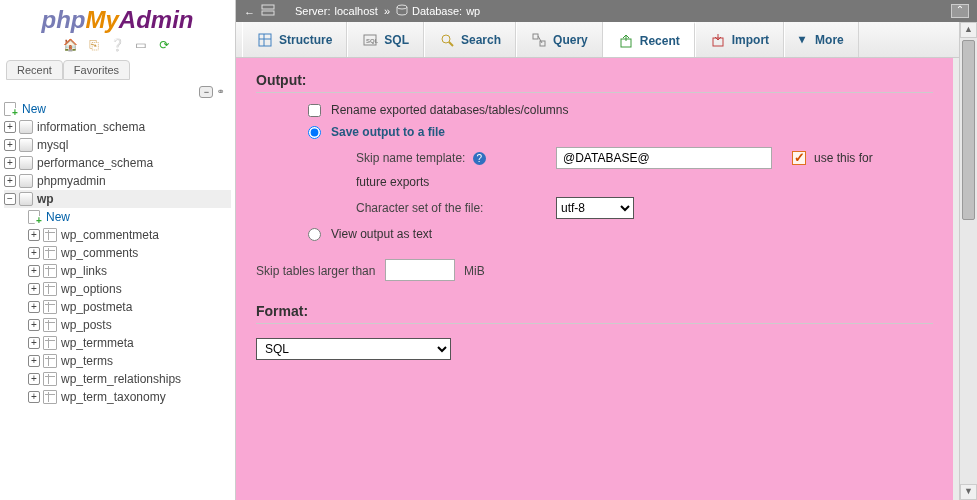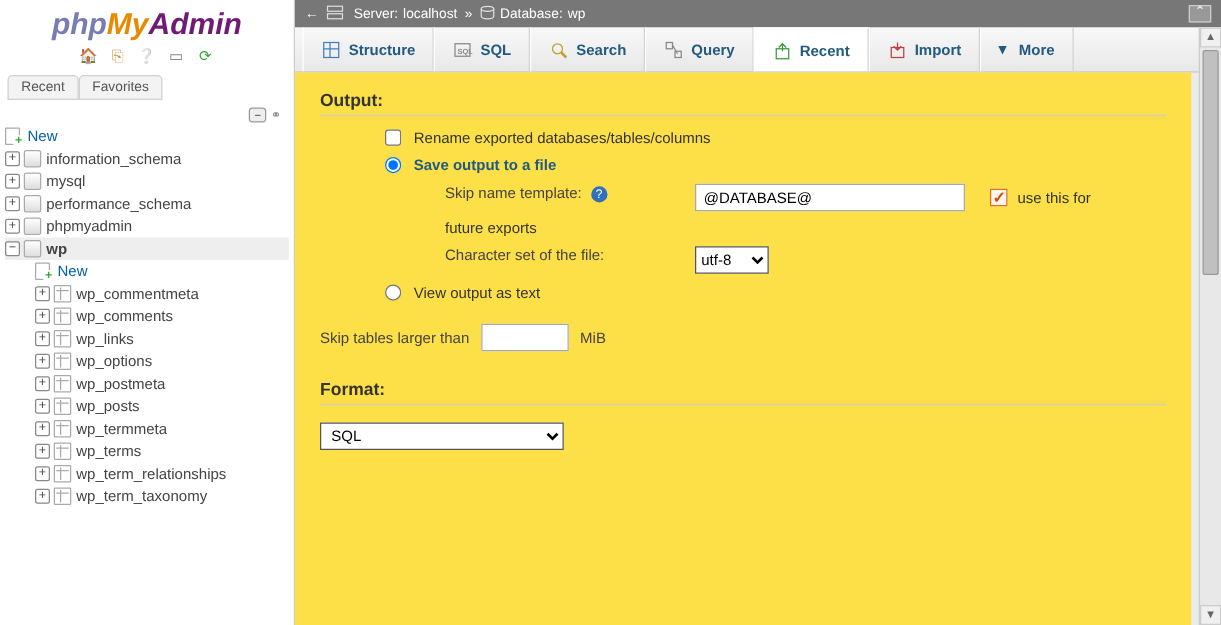--- a/index.html
+++ b/index.html
@@ -32,35 +32,35 @@
 .new-link { color: #0060a8; }
 
 .main { position: absolute; left: 236px; top: 0; right: 0; height: 500px; background: #ebebeb; }
 .topbar { background: #777; color: #fff; height: 22px; display: flex; align-items: center; padding: 0 8px; font-size: 11px; }
 .topbar .sep { margin: 0 6px; }
 .collapse-top { margin-left: auto; width: 18px; height: 14px; background: #999; border: 1px solid #ccc; text-align: center; line-height: 10px; font-size: 10px; cursor: pointer; }
 .menubar { background: linear-gradient(180deg,#f8f8f8,#e8e8e8); border-bottom: 1px solid #ccc; display: flex; height: 36px; padding-left: 6px; }
 .menu-tab { display: flex; align-items: center; padding: 0 14px; border-right: 1px solid #d4d4d4; border-left: 1px solid #fff; color: #235a81; font-weight: bold; font-size: 12px; cursor: pointer; }
 .menu-tab.active { background: #fff; border-top: 2px solid #fff; position: relative; }
 .menu-tab .mi { display: inline-block; width: 16px; height: 16px; margin-right: 6px; }
-.content { position: absolute; left: 0; right: 24px; top: 58px; bottom: 0; overflow-y: auto; background: #fde047; padding: 14px 20px; }
+.content { position: absolute; left: 0; right: 24px; top: 58px; bottom: 0; overflow-y: auto; background: #f9a8d4; padding: 14px 20px; }
 .scrollbar { position: absolute; right: 0; top: 22px; bottom: 0; width: 18px; background: #e8e8e8; border-left: 1px solid #ccc; }
 .scroll-btn { height: 16px; background: #f0f0f0; border: 1px solid #ccc; text-align: center; line-height: 12px; font-size: 9px; color: #666; cursor: pointer; }
 .scroll-thumb { position: absolute; left: 2px; right: 2px; top: 18px; height: 180px; background: #c0c0c0; border: 1px solid #999; border-radius: 2px; cursor: pointer; }
 .scroll-btn.down { position: absolute; bottom: 0; left: 0; right: 0; }
 
 h3.section { font-size: 14px; color: #333; margin-bottom: 4px; }
 hr { border: none; border-top: 1px solid #ccc; margin-bottom: 10px; }
-.form-row { display: flex; margin: 8px 0 8px 52px; }
+.form-row { display: flex; align-items: center; margin: 8px 0 8px 52px; }
 .form-row input[type=checkbox], .form-row input[type=radio] { margin-right: 10px; }
 .form-row.indent { margin-left: 100px; }
 .form-label { width: 200px; color: #444; }
 .form-field input[type=text] { width: 216px; height: 22px; border: 1px solid #aaa; padding: 2px 6px; font-size: 12px; background: #fff; }
 .form-field select { width: 78px; height: 22px; border: 1px solid #555; background: #fff; font-size: 12px; }
-.form-field select.cs { width: 59px; }
+.form-field select.cs { width: 78px; }
 .use-cb { margin-left: 20px; display: flex; align-items: center; }
 .use-cb .cbx { width: 14px; height: 14px; border: 1px solid #e07020; background: #fff6ee; display: inline-block; position: relative; margin-right: 8px; }
 .use-cb .cbx::after { content: "✓"; color: #d05000; position: absolute; left: 1px; top: -2px; font-size: 13px; font-weight: bold; }
 .help-icon { display: inline-block; width: 13px; height: 13px; border-radius: 50%; background: #3070c0; color: #fff; font-size: 10px; line-height: 13px; text-align: center; margin-left: 4px; }
 .skip-row { margin: 18px 0; color: #444; }
 .skip-row input { width: 70px; height: 22px; border: 1px solid #aaa; margin: 0 6px; }
 .fmt-select { width: 195px; height: 22px; border: 1px solid #555; background: #fff; font-size: 12px; margin-top: 4px; padding: 2px 4px; }
 .icon-home { color: #e08000; }
 </style>
 </head>
@@ -174,21 +174,21 @@
 
 <div class="main">
   <div class="topbar">
     <span style="margin-right:6px;cursor:pointer">←</span>
     <span>
       <svg width="14" height="12">
           <rect x="1" y="1" width="12" height="4" fill="none" stroke="#ddd"></rect>
           <rect x="1" y="7" width="12" height="4" fill="none" stroke="#ddd"></rect>
         </svg>
     </span>
-    <span style="margin-left:8px">Server:</span>
+    <span style="margin-left:20px">Server:</span>
     <span style="margin-left:4px;cursor:pointer">localhost</span>
     <span class="sep">»</span>
     <span>
       <svg width="12" height="12">
           <ellipse cx="6" cy="3" rx="5" ry="2" fill="none" stroke="#ddd"></ellipse>
           <path d="M1 3 V9 A5 2 0 0 0 11 9 V3" fill="none" stroke="#ddd"></path>
         </svg>
     </span>
     <span style="margin-left:4px">Database:</span>
     <span style="margin-left:4px;cursor:pointer">wp</span>

